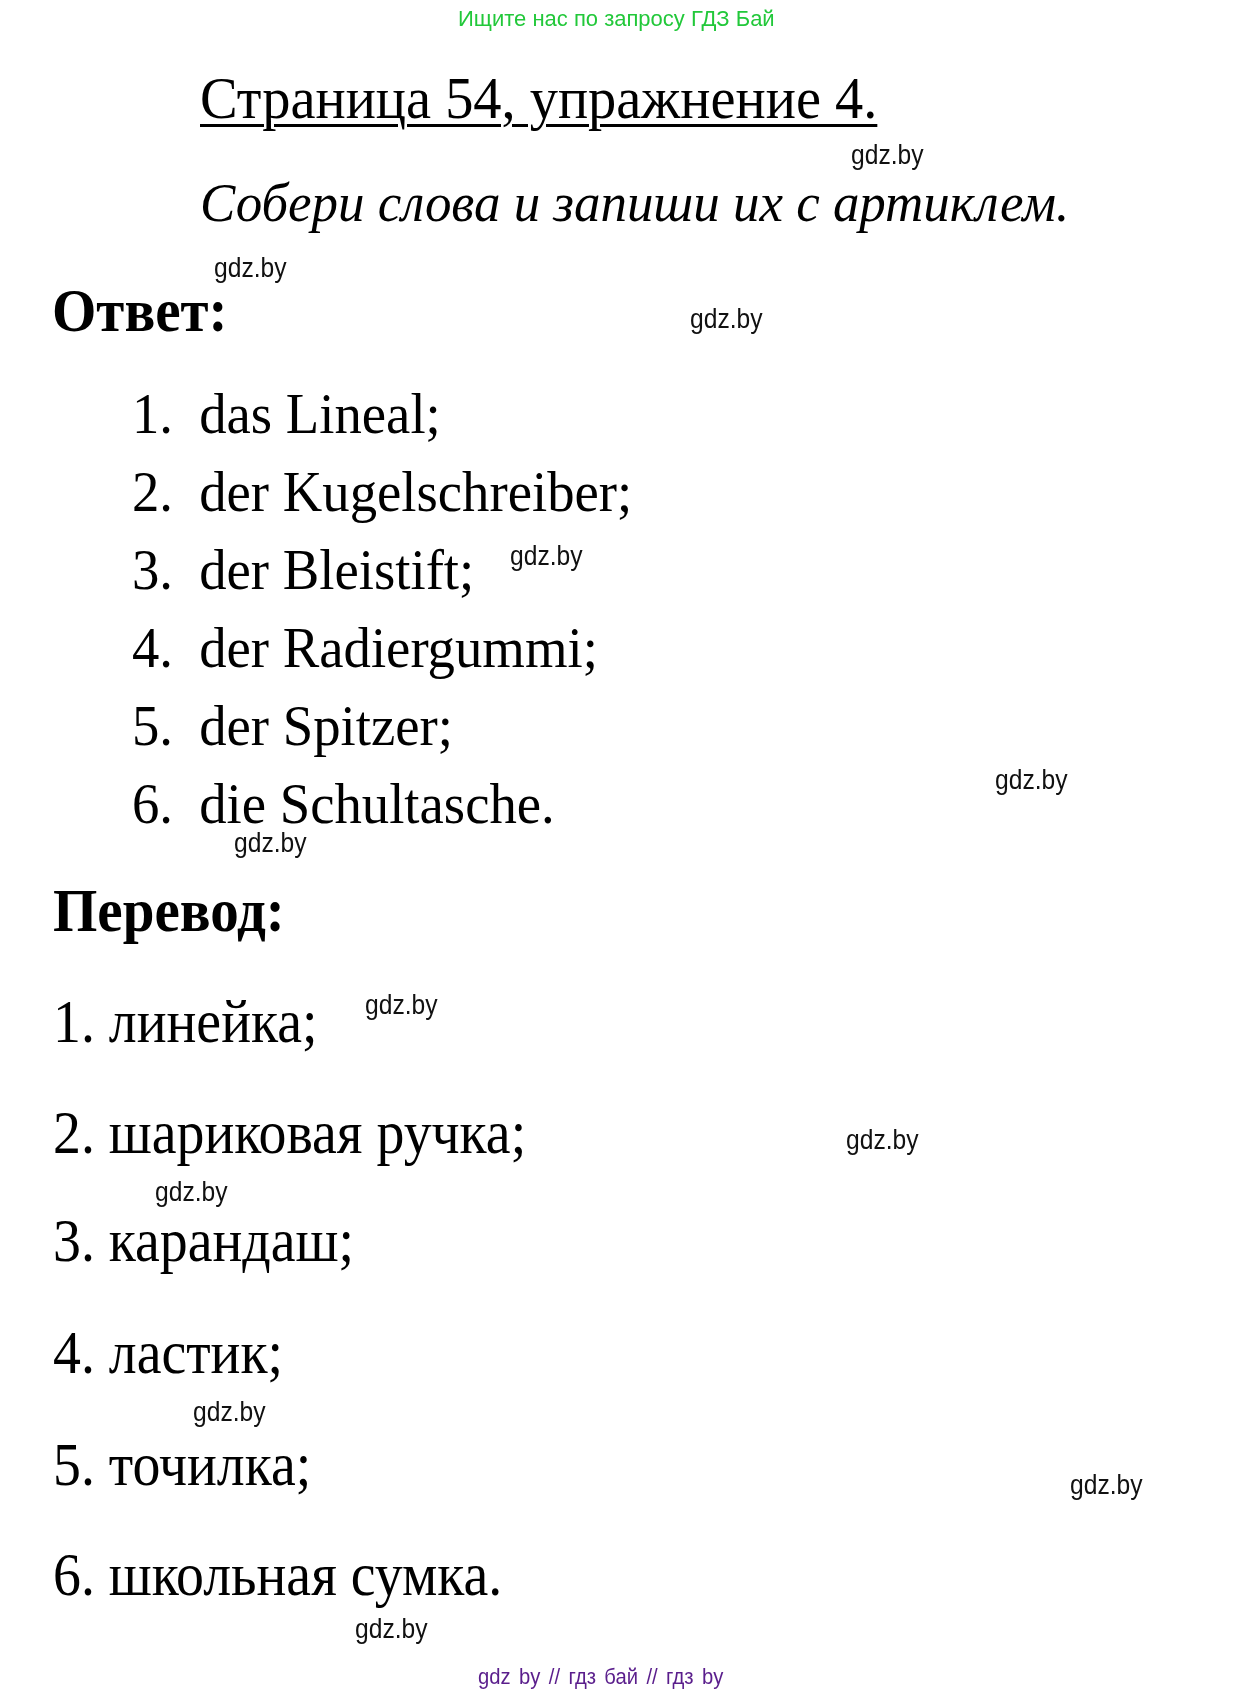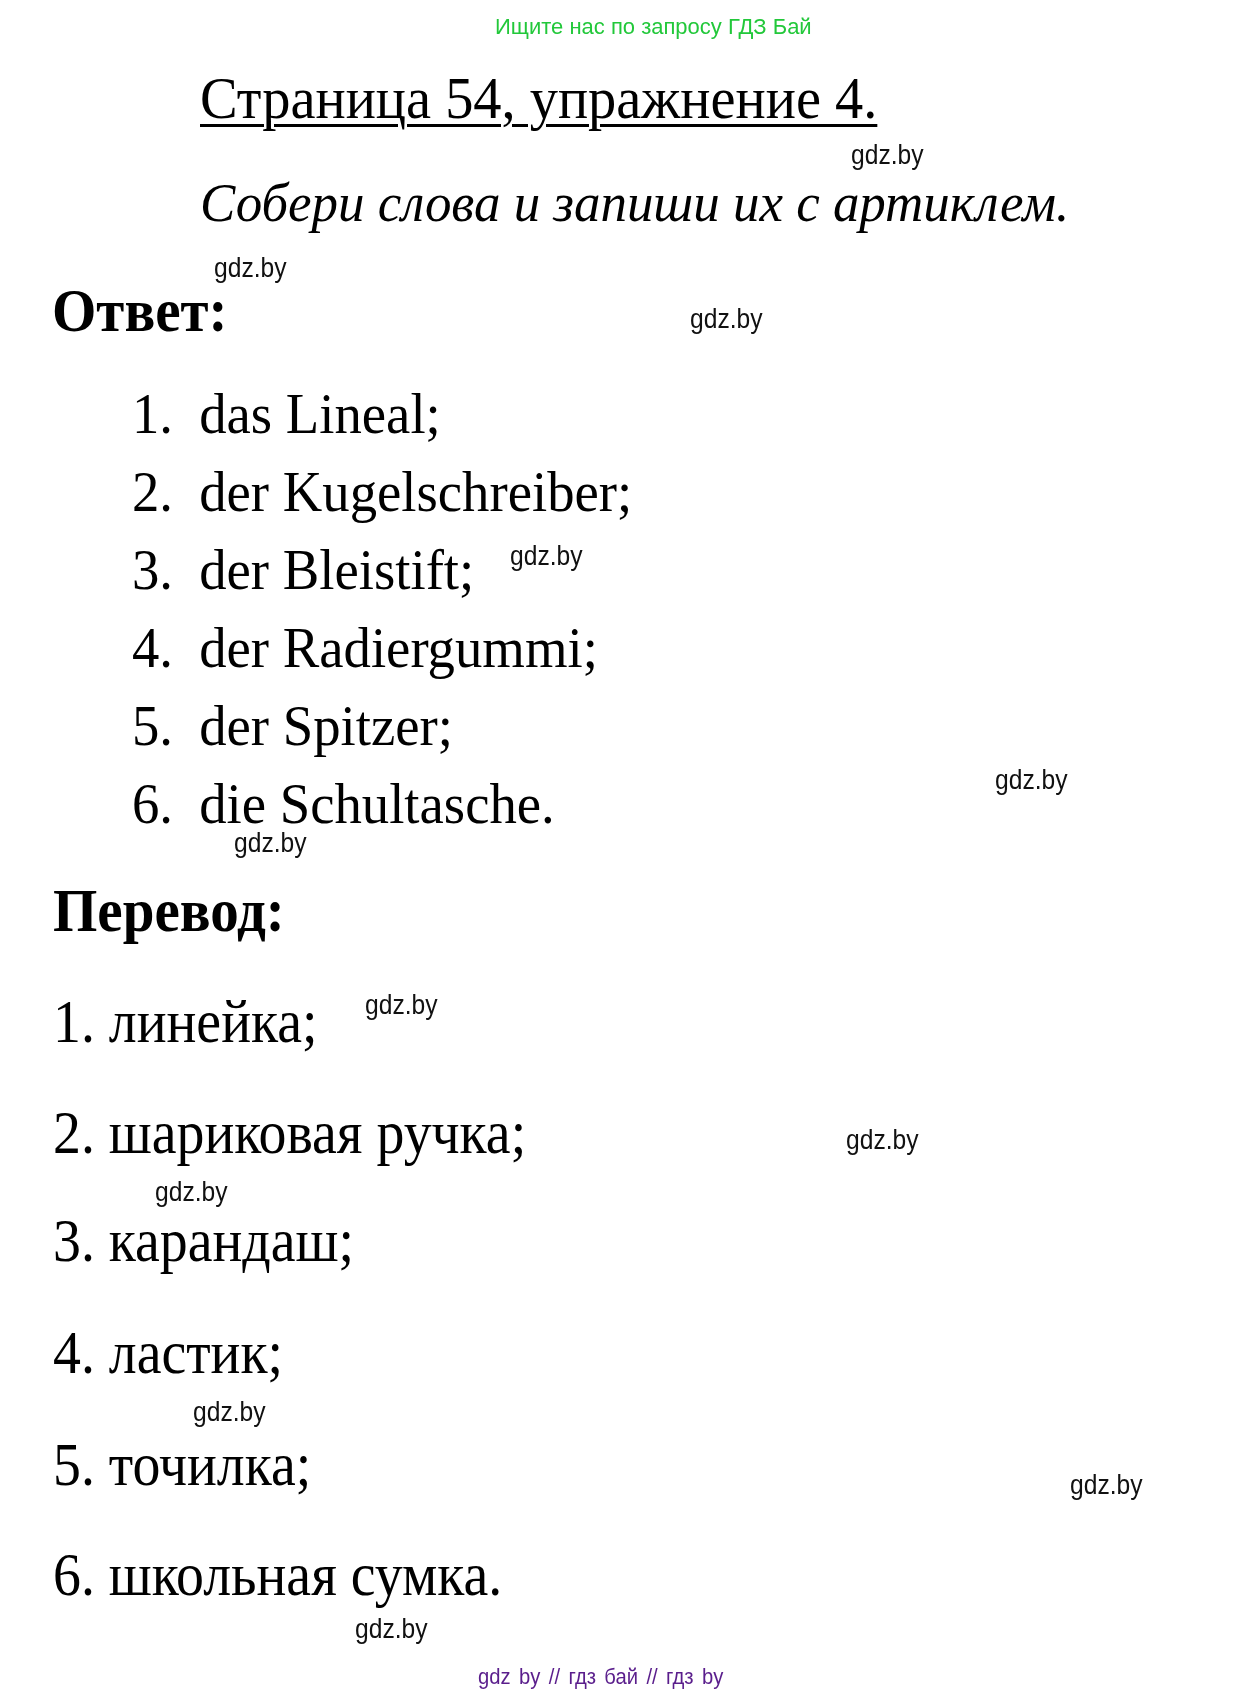--- a/index.html
+++ b/index.html
@@ -10,25 +10,24 @@
     body {
       width: 1240px;
       height: 1694px;
       position: relative;
       overflow: hidden;
       color: #000000;
       font-family: "Liberation Serif", serif;
     }
     .abs { position: absolute; white-space: nowrap; line-height: 1; }
     .top-banner {
-      left: 458px; top: 16px;
+      left: 458px; top: 8px;
       font-family: "Liberation Sans", sans-serif;
       font-size: 22px;
       color: #22c83a;
-      margin-left: 37px;
     }
     .title {
       left: 200px; top: 68px;
       font-size: 60px;
       text-decoration: underline;
       text-decoration-thickness: 3px;
       text-underline-offset: 6px;
       transform-origin: left top;
       transform: scaleX(0.94);
     }

